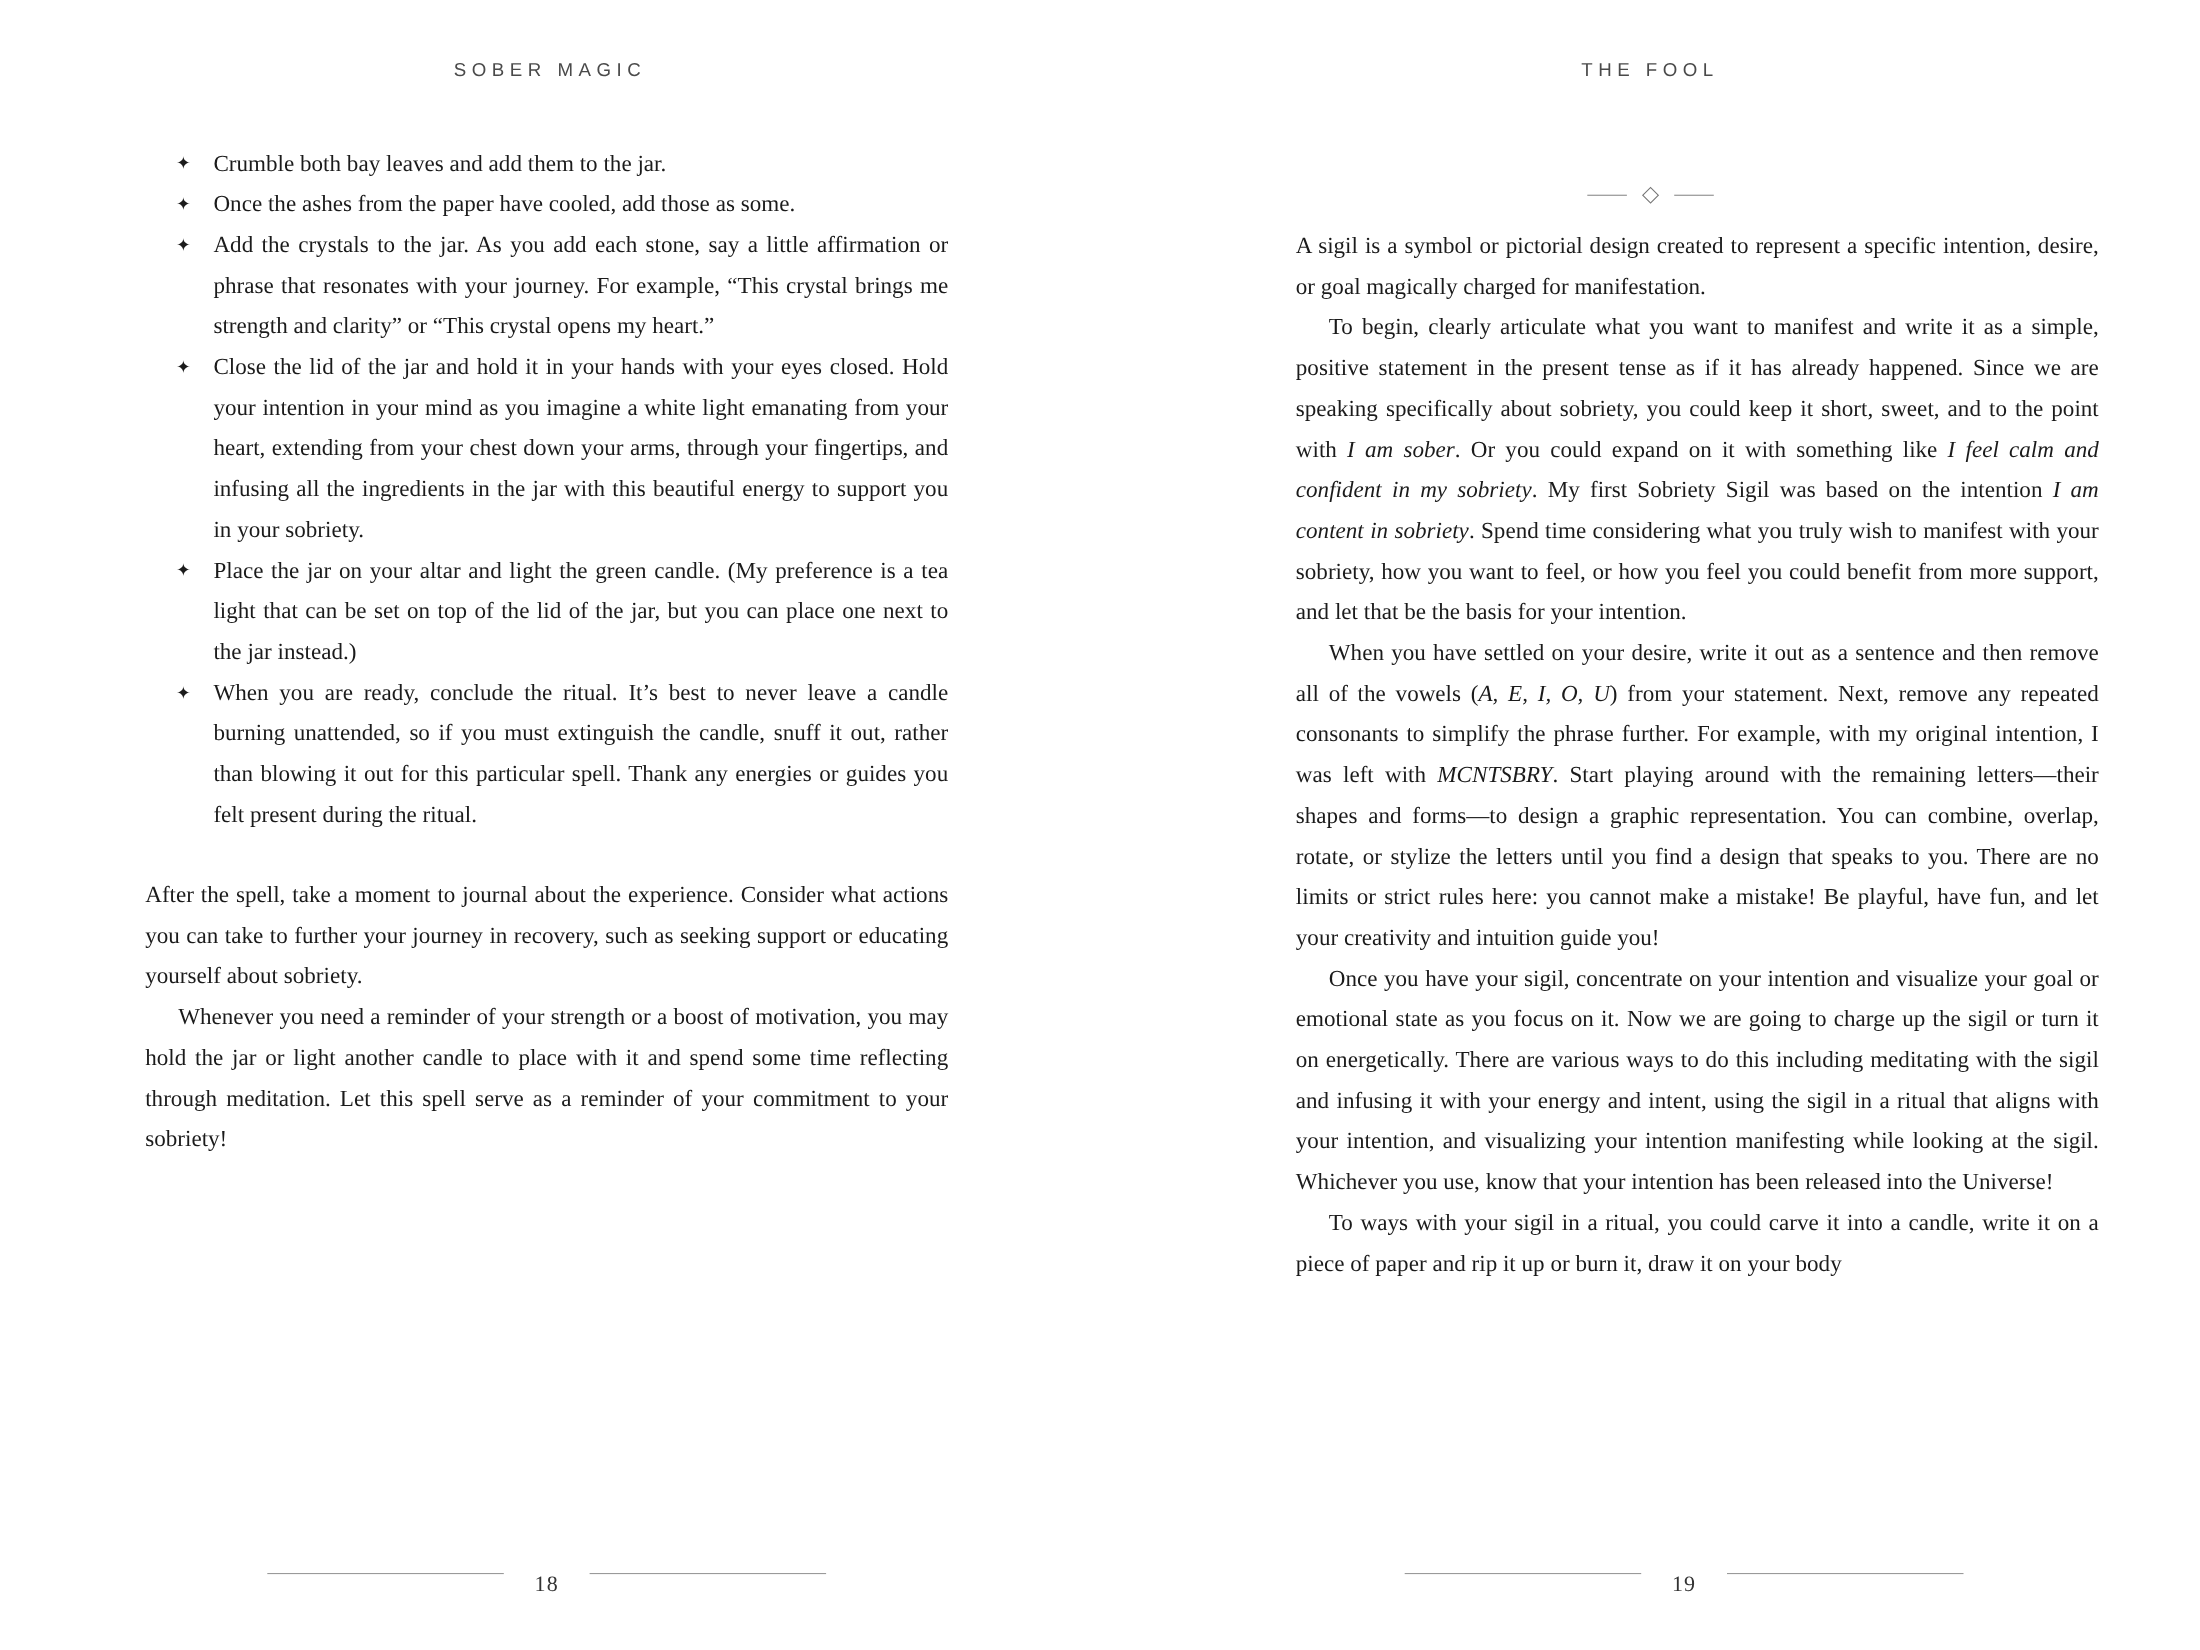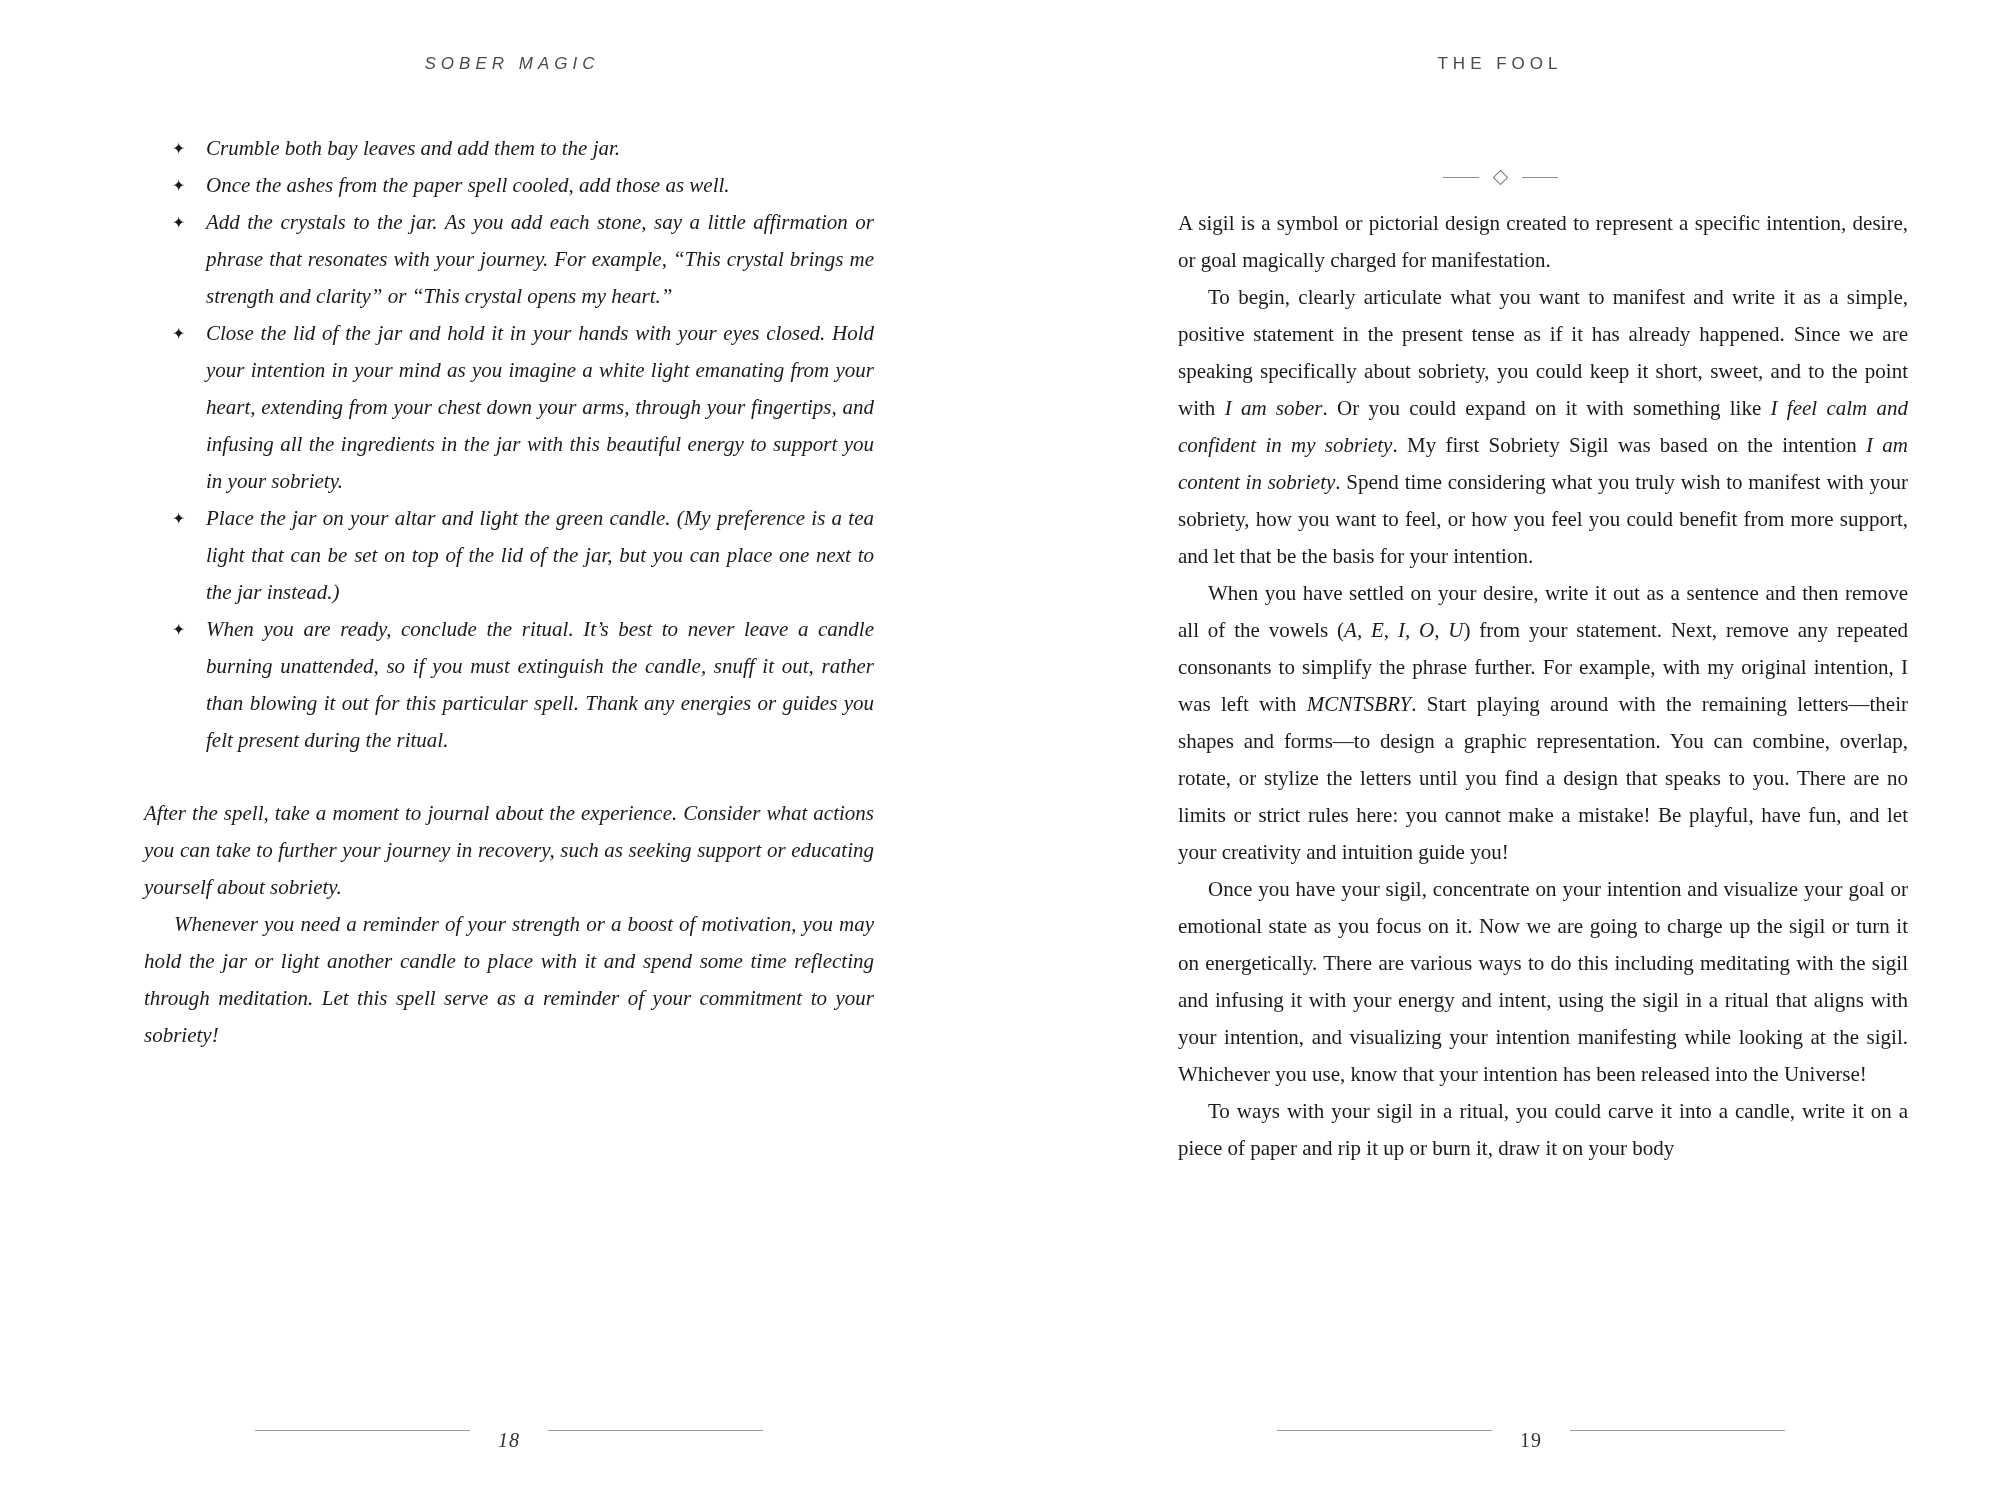--- a/index.html
+++ b/index.html
@@ -1,21 +1,21 @@
 <!DOCTYPE html>
 <html><head>
 <meta charset="utf-8">
 <style>
   html,body{margin:0;padding:0;background:#ffffff;}
   .spread{
     position:relative;width:2000px;height:1500px;background:#ffffff;overflow:hidden;
     font-family:"Liberation Serif","DejaVu Serif",serif;color:#1b1b1b;
   }
   .page{position:absolute;top:0;width:1000px;height:1500px;}
-  .page.left{left:12px;font-style:italic;}
+  .page.left{left:0;}
   .page.right{left:1000px;}
 
   .running-head{
     position:absolute;top:54px;left:0;width:100%;text-align:center;
     font-family:"Liberation Sans","DejaVu Sans",sans-serif;
     font-size:17px;letter-spacing:5px;color:#4a4a4a;font-weight:400;
   }
 
   .chapter-title{
     position:absolute;top:104px;left:0;width:100%;text-align:center;
@@ -57,21 +57,21 @@
 <body>
 
 <div class="spread">
 
   <section class="page left">
     <div class="running-head">SOBER MAGIC</div>
 
     <div class="content">
       <ul class="bullet-list" id="left-bullets">
           <li><span class="bullet">✦</span><span>Crumble both bay leaves and add them to the jar.</span></li>
-          <li><span class="bullet">✦</span><span>Once the ashes from the paper spell cooled, add those as well.</span></li>
+          <li><span class="bullet">✦</span><span>Once the ashes from the paper have cooled, add those as some.</span></li>
           <li><span class="bullet">✦</span><span>Add the crystals to the jar. As you add each stone, say a little affirmation or phrase that resonates with your journey. For example, “This crystal brings me strength and clarity” or “This crystal opens my heart.”</span></li>
           <li><span class="bullet">✦</span><span>Close the lid of the jar and hold it in your hands with your eyes closed. Hold your intention in your mind as you imagine a white light emanating from your heart, extending from your chest down your arms, through your fingertips, and infusing all the ingredients in the jar with this beautiful energy to support you in your sobriety.</span></li>
           <li><span class="bullet">✦</span><span>Place the jar on your altar and light the green candle. (My preference is a tea light that can be set on top of the lid of the jar, but you can place one next to the jar instead.)</span></li>
           <li><span class="bullet">✦</span><span>When you are ready, conclude the ritual. It’s best to never leave a candle burning unattended, so if you must extinguish the candle, snuff it out, rather than blowing it out for this particular spell. Thank any energies or guides you felt present during the ritual.</span></li>
         </ul>
       <div class="left-paragraphs" id="left-paragraphs">
           <p class="para"><span>After the spell, take a moment to journal about the experience. Consider what actions you can take to further your journey in recovery, such as seeking support or educating yourself about sobriety.</span></p>
           <p class="para indent"><span>Whenever you need a reminder of your strength or a boost of motivation, you may hold the jar or light another candle to place with it and spend some time reflecting through meditation. Let this spell serve as a reminder of your commitment to your sobriety!</span></p>
         </div>
     </div>

